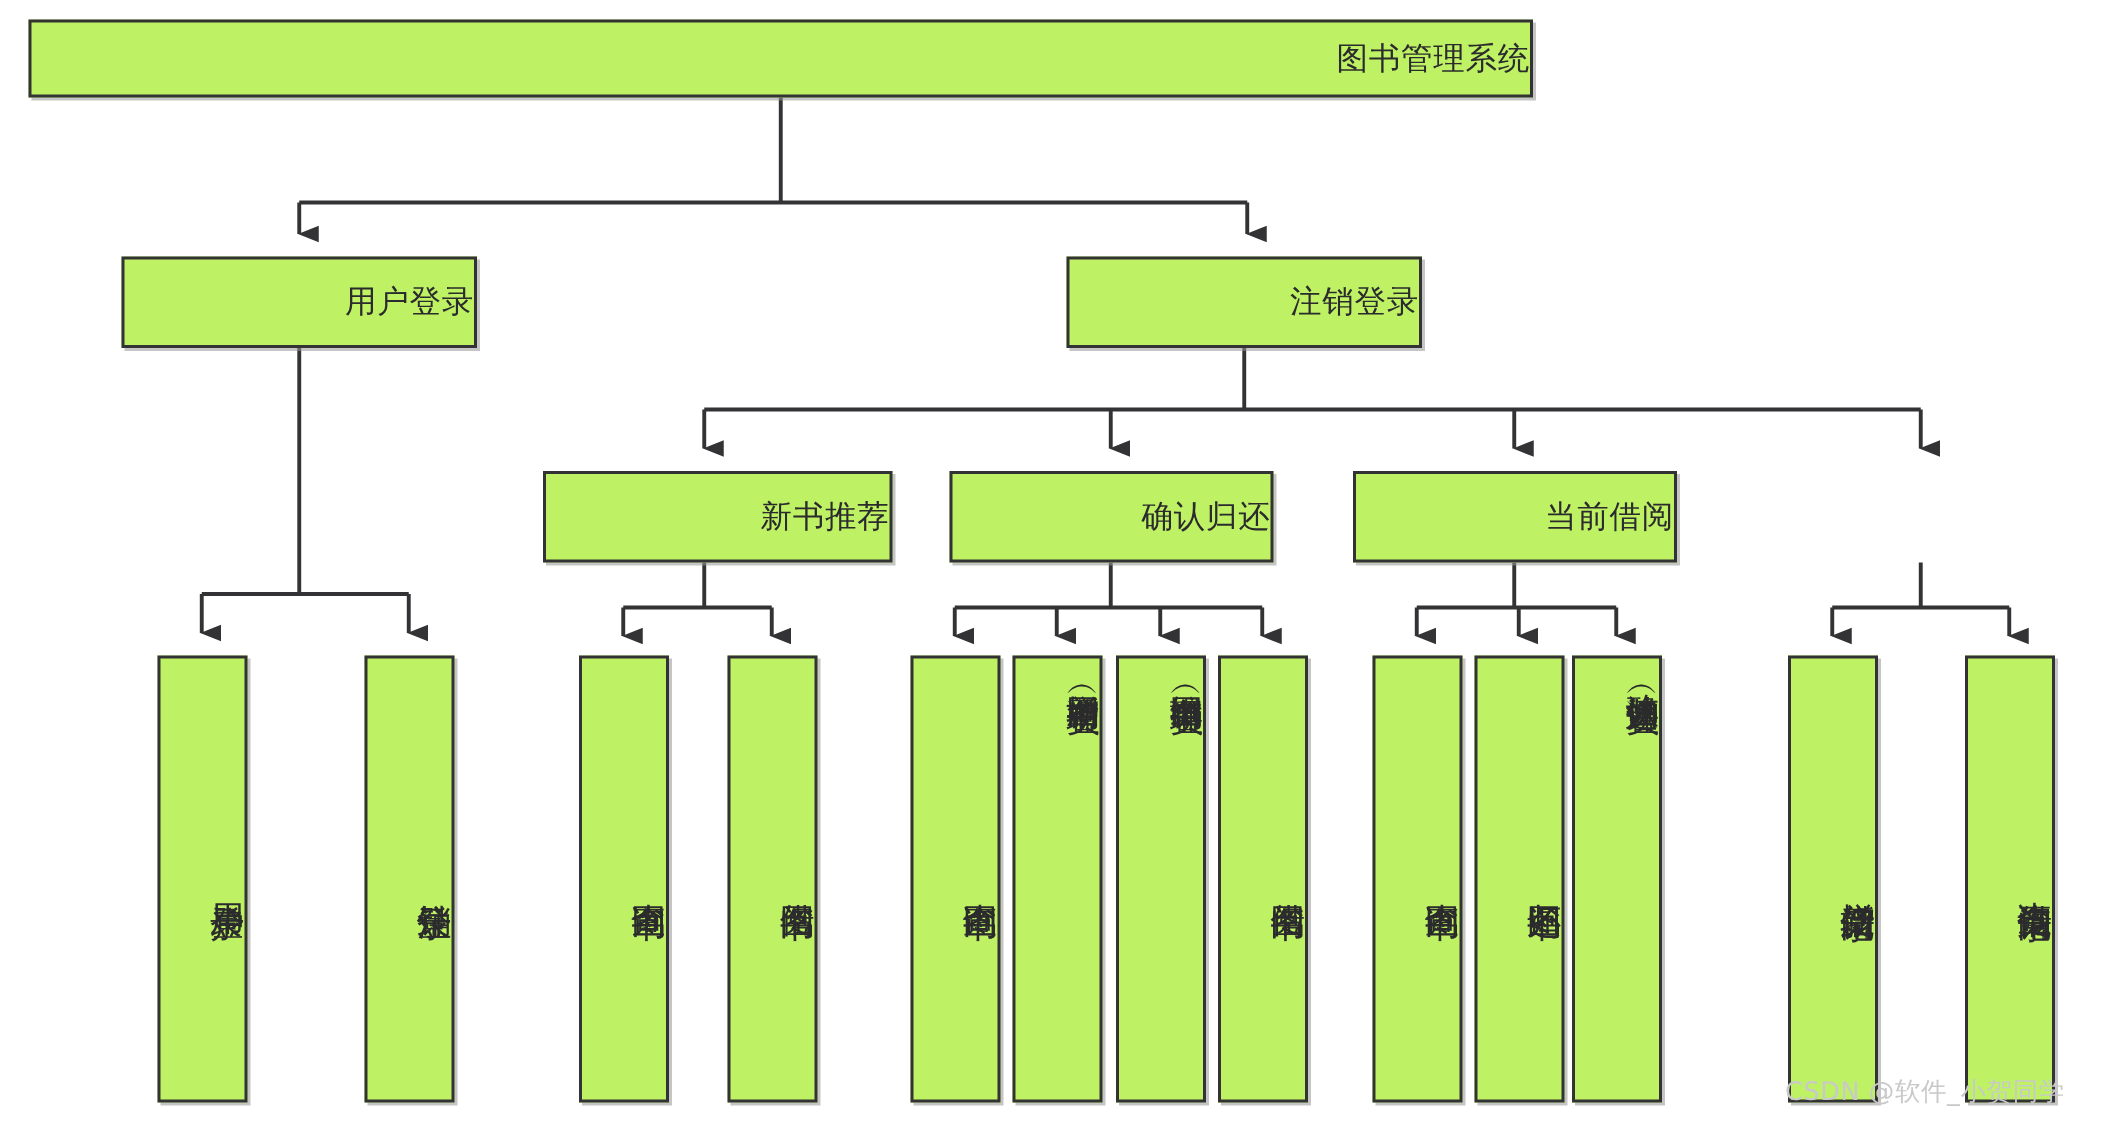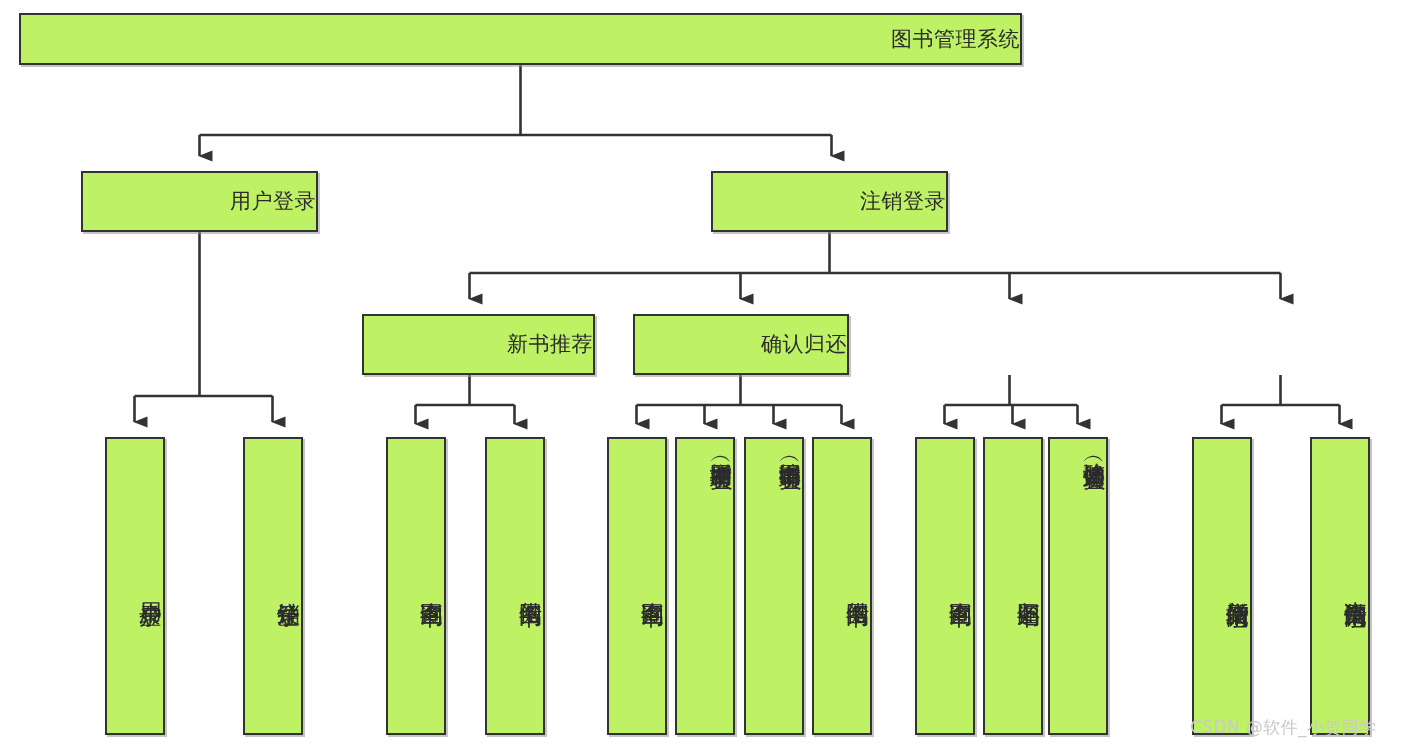--- a/index.html
+++ b/index.html
@@ -136,20 +136,23 @@
   <div class="node horiz" style="left:711px; top:171px; width:237px; height:61px;">
     <span class="label">注销登录</span>
   </div>
 
   <div class="node horiz" style="left:362px; top:314px; width:233px; height:61px;">
     <span class="label">新书推荐</span>
   </div>
   <div class="node horiz" style="left:633px; top:314px; width:216px; height:61px;">
     <span class="label">确认归还</span>
   </div>
+  <div class="node horiz" style="left:902px; top:314px; width:216px; height:61px;">
+    <span class="label">当前借阅</span>
+  </div>
 
   <div class="node vert" style="left:105px; top:437px; width:60px; height:298px; align-items:center; padding-top:0;">
     <span class="label">用户登录</span>
   </div>
   <div class="node vert" style="left:243px; top:437px; width:60px; height:298px; align-items:center; padding-top:0;">
     <span class="label">注销登录</span>
   </div>
 
   <div class="node vert" style="left:386px; top:437px; width:60px; height:298px; align-items:center; padding-top:0;">
     <span class="label">查询图书</span>

